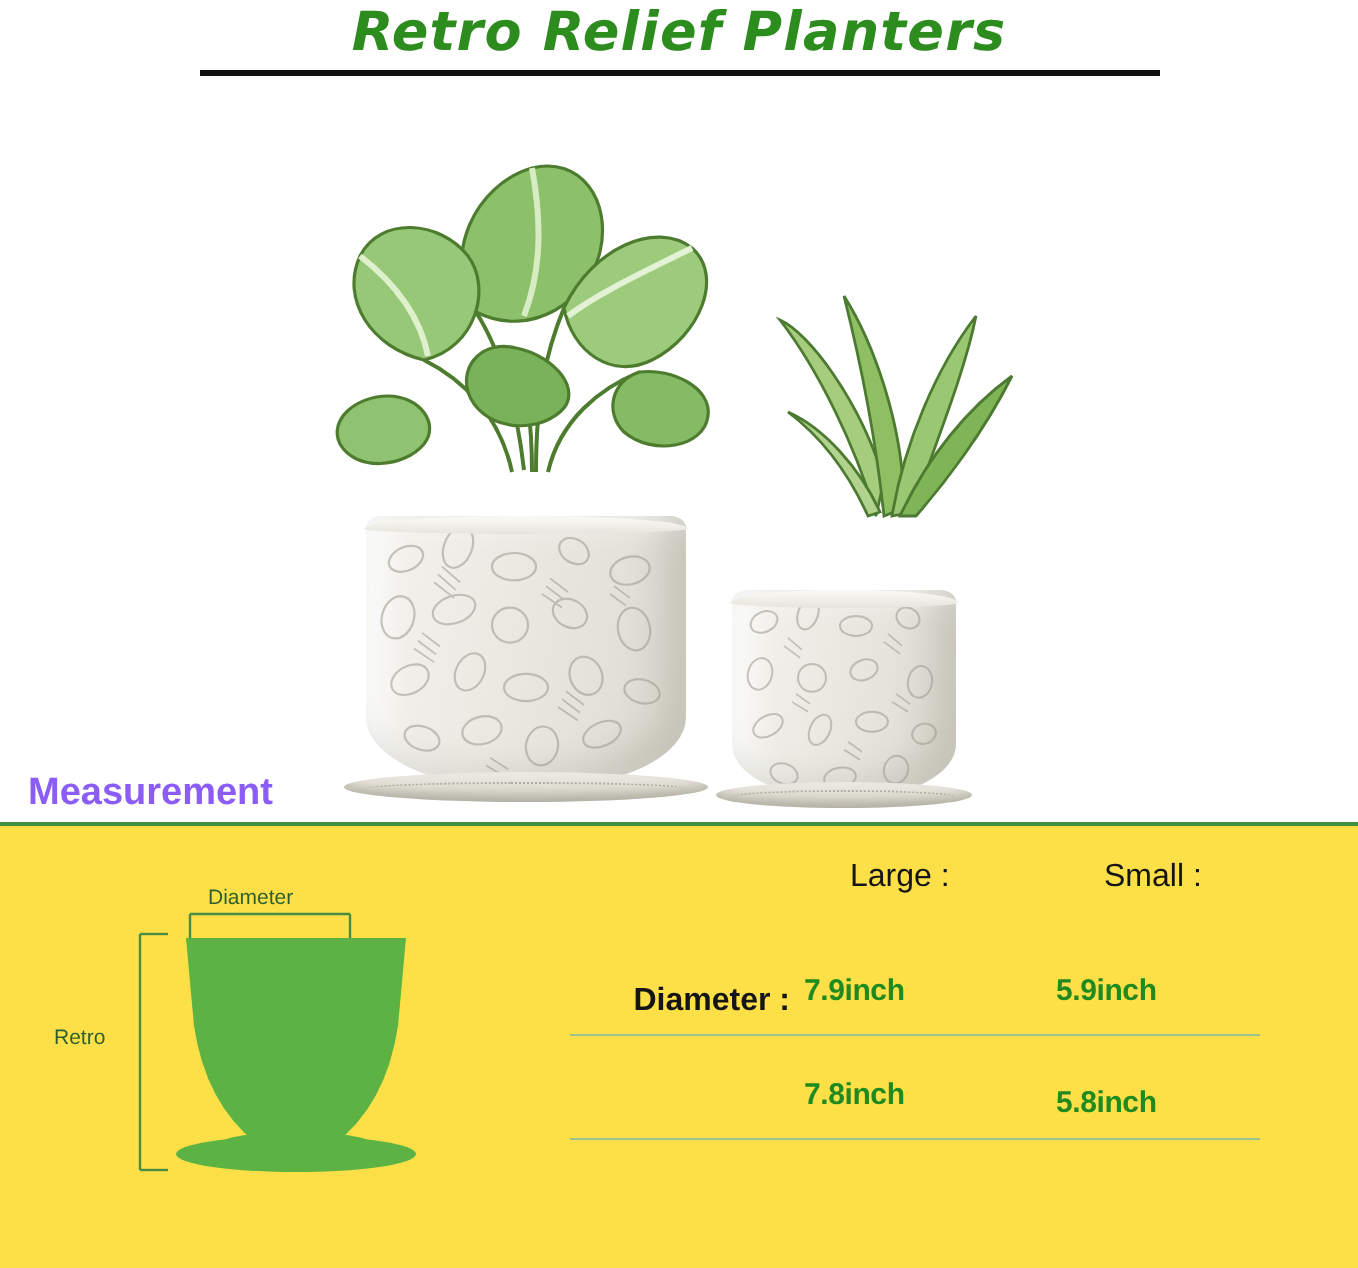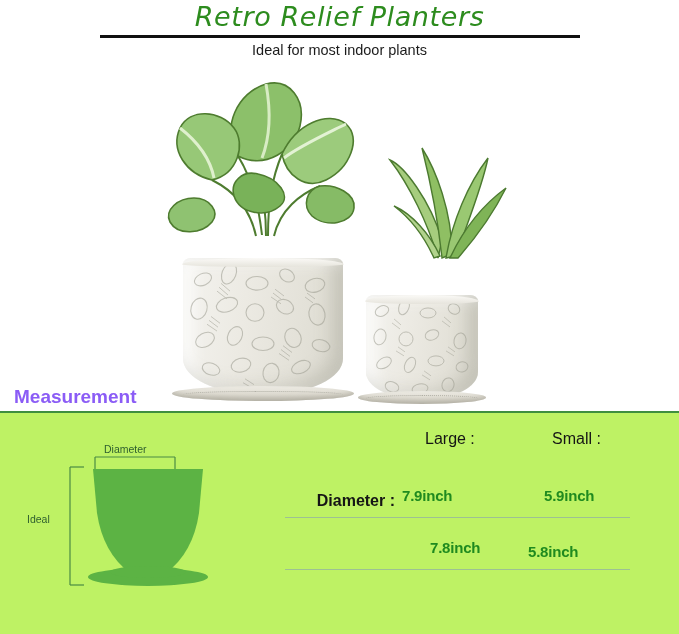--- a/index.html
+++ b/index.html
@@ -10,21 +10,21 @@
     overflow:hidden;position:relative;
   }
   .page{position:relative;width:679px;height:634px;}
 
   
   .header{position:absolute;left:0;top:0;width:679px;height:62px;}
   .title{
     position:absolute;left:0;top:0;width:679px;
     text-align:center;
     font-family:"DejaVu Sans",sans-serif;
-    font-weight:normal;font-style:italic;
+    font-weight:bold;font-style:italic;
     font-size:27px;letter-spacing:.6px;
     color:#2d8c1e;
     line-height:34px;
   }
   .title-rule{
     position:absolute;left:100px;top:35px;width:480px;height:3px;
     background:#101010;
   }
   .subtitle{
     position:absolute;left:0;top:38px;width:679px;
@@ -74,21 +74,21 @@
   
   .measure-head{
     position:absolute;left:14px;top:386px;
     font-size:19px;font-weight:bold;color:#8b5cf6;
   }
   .measure-rule{
     position:absolute;left:0;top:411px;width:679px;height:2px;background:#3f8f3f;
   }
   .measure-panel{
     position:absolute;left:0;top:413px;width:679px;height:221px;
-    background:#bef264;
+    background:#fde047;
   }
 
   
   .diagram{position:absolute;left:0;top:0;width:280px;height:221px;}
   .dim-label{
     position:absolute;font-size:10.5px;color:#2f5f2f;
     font-family:"Liberation Sans",sans-serif;
   }
   .lbl-diameter{left:104px;top:30px;}
   .lbl-height{left:27px;top:100px;}
@@ -106,36 +106,35 @@
   }
   .row-val{
     position:absolute;font-size:15px;font-weight:bold;color:#1f8a1f;
     font-family:"Liberation Sans",sans-serif;letter-spacing:-.2px;
   }
   .row-line{
     position:absolute;left:0;width:345px;height:1px;background:#9dc193;
   }
   .r1-label{left:0px;top:79px;font-weight:bold;}
   .r1-large{left:117px;top:74px;}
-  .r1-small{left:259px;top:74px;}
+  .r1-small{left:243px;top:74px;}
   .r1-line{top:104px;}
   .r2-label{left:0px;top:131px;}
-  .r2-large{left:117px;top:126px;margin-left:28px;}
+  .r2-large{left:117px;top:126px;}
   .r2-small{left:243px;top:130px;}
   .r2-line{top:156px;}
 </style>
 </head>
 <body>
 
 <div class="page">
 
   <div class="header">
     <div class="title">Retro Relief Planters</div>
     <div class="title-rule"></div>
-    <div class="subtitle">Ideal for most indoor plants</div>
   </div>
 
   <div class="photo">
 
     <div class="plant-big">
       <svg width="230" height="170" viewBox="0 0 230 170">
         <g stroke="#4e7c2f" stroke-width="2" fill="none">
           <path d="M112 165 C108 130 100 105 88 86"></path>
           <path d="M118 166 C118 132 122 108 132 84"></path>
           <path d="M106 166 C100 138 82 120 62 110"></path>
@@ -260,21 +259,21 @@
           <path d="M70 172 L84 172"></path>
         </g>
 
         <g>
           <path d="M93 56 L203 56 L199 100 Q193 140 166 160 L130 160 Q103 140 97 100 Z" fill="#5cb344"></path>
           <ellipse cx="148" cy="164" rx="60" ry="9" fill="#5cb344"></ellipse>
           <ellipse cx="148" cy="159" rx="38" ry="6" fill="#5cb344"></ellipse>
         </g>
       </svg>
       <div class="dim-label lbl-diameter">Diameter</div>
-      <div class="dim-label lbl-height">Ideal</div>
+      <div class="dim-label lbl-height">Retro</div>
     </div>
 
     <div class="spec">
       <div class="col-head head-large">Large :</div>
       <div class="col-head head-small">Small :</div>
 
       <div class="row-label r1-label">Diameter :</div>
       <div class="row-val r1-large">7.9inch</div>
       <div class="row-val r1-small">5.9inch</div>
       <div class="row-line r1-line"></div>

